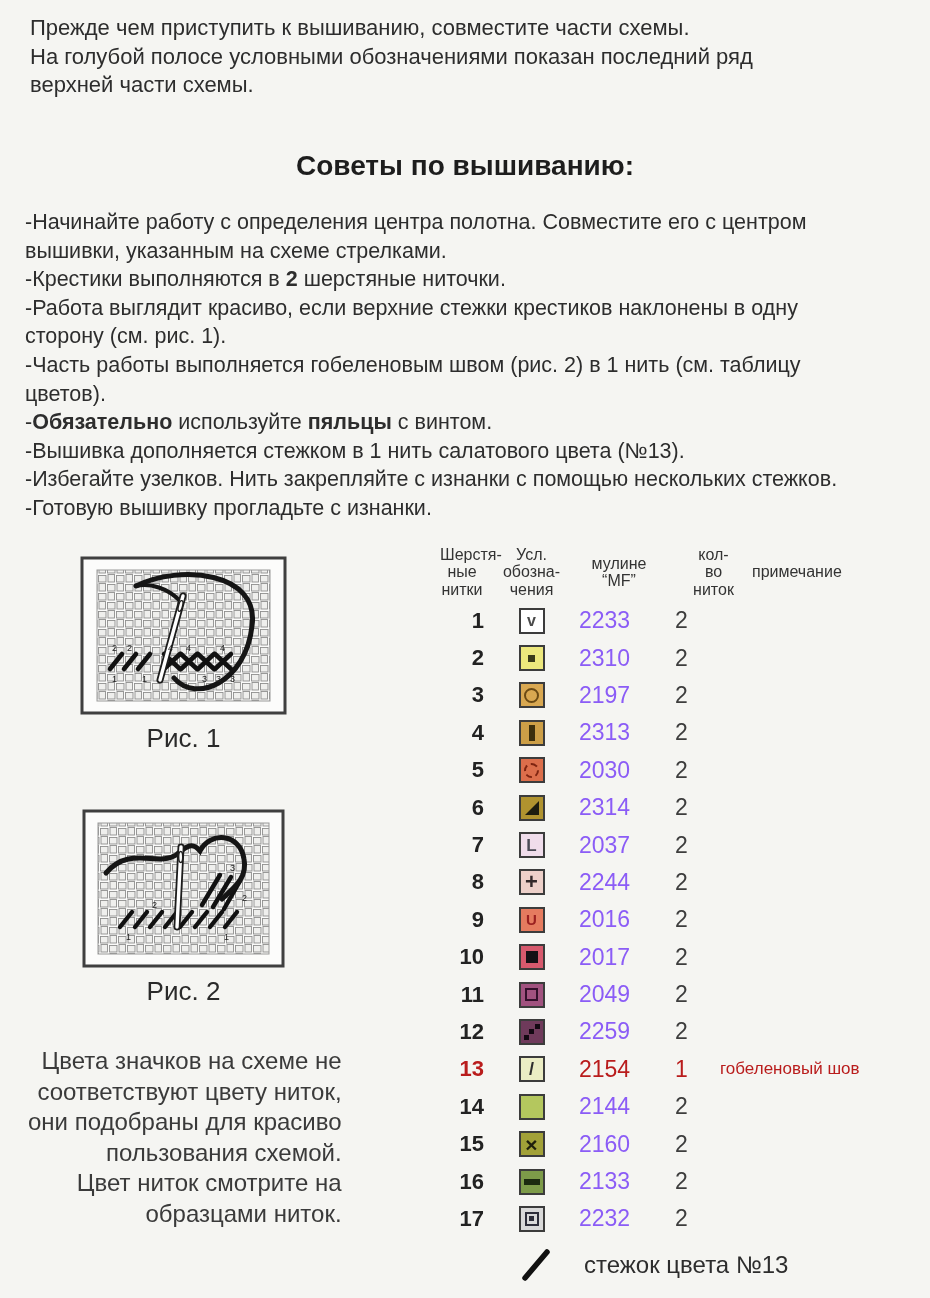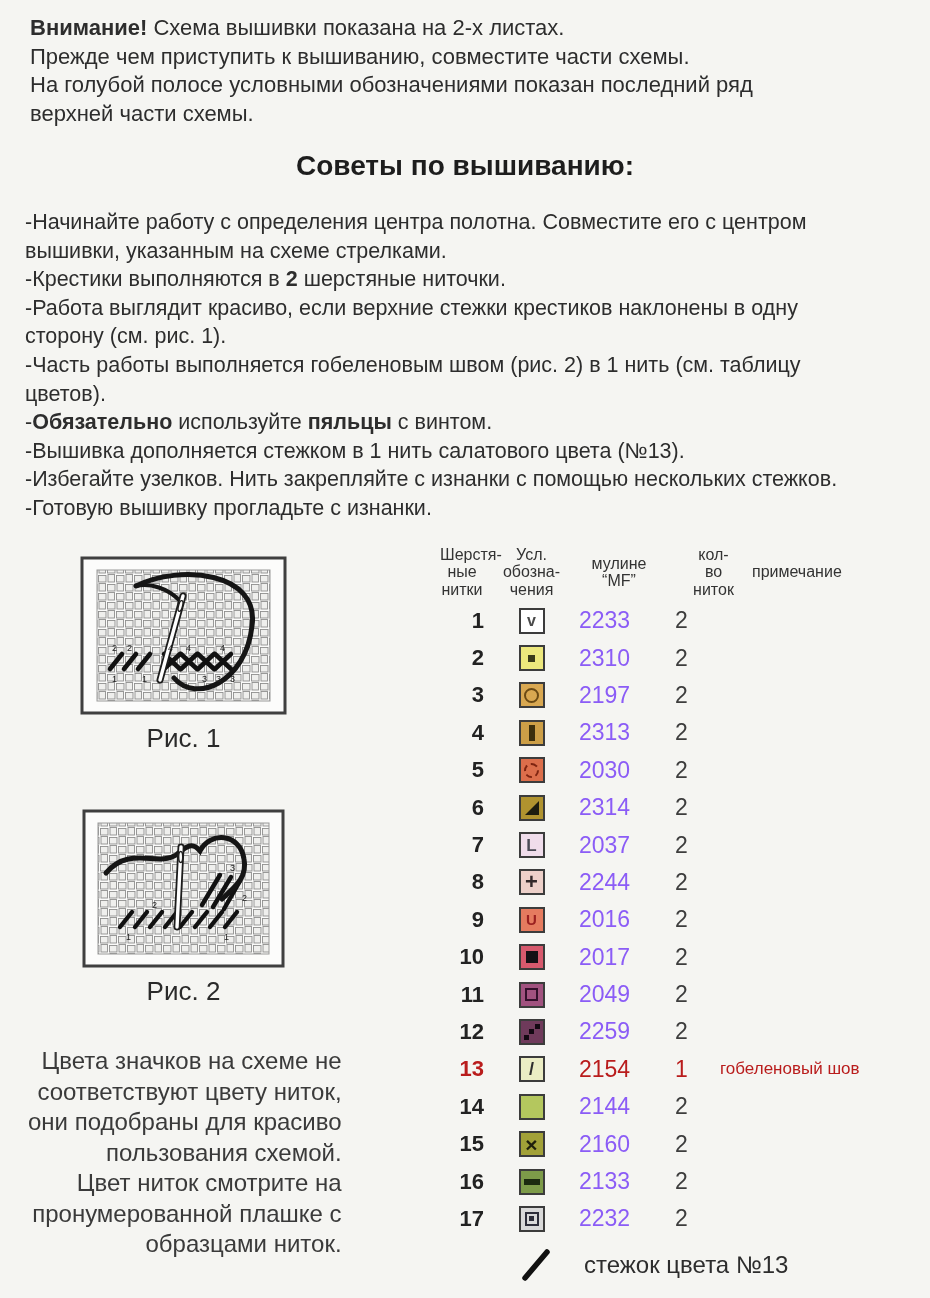--- a/index.html
+++ b/index.html
@@ -38,21 +38,20 @@
   .tfoot{display:flex;align-items:center;margin-top:9px;padding-left:80px;}
   .tfoot-label{margin-left:32px;font-size:24px;color:#2d2d2d;white-space:nowrap;}
   .fig-labels text{font-size:9px;fill:#222;font-family:"Liberation Sans",sans-serif;}
 </style>
 </head>
 <body>
 
 <div class="page">
 
   <div class="notice">
-    <div><span class="b">Внимание!</span><span> Схема вышивки показана на 2-х листах.</span></div>
     <div>Прежде чем приступить к вышиванию, совместите части схемы.</div>
     <div>На голубой полосе условными обозначениями показан последний ряд</div>
     <div>верхней части схемы.</div>
   </div>
 
   <div class="heading">Советы по вышиванию:</div>
 
   <div class="tips">
       <div class="tip-line"><span>-Начинайте работу с определения центра полотна. Совместите его с центром</span></div>
       <div class="tip-line"><span> вышивки, указанным на схеме стрелками.</span></div>
@@ -162,21 +161,20 @@
     </svg>
     <div class="fig-caption">Рис. 2</div>
   </div>
 
   <div class="left-note">
     <div>Цвета значков на схеме не</div>
     <div>соответствуют цвету ниток,</div>
     <div>они подобраны для красиво</div>
     <div>пользования схемой.</div>
     <div>Цвет ниток смотрите на</div>
-    <div>пронумерованной плашке с</div>
     <div>образцами ниток.</div>
   </div>
 
   <div class="ctable">
     <div class="thead">
       <div class="th th1">Шерстя-
 ные
 нитки</div>
       <div class="th th2">Усл.
 обозна-

